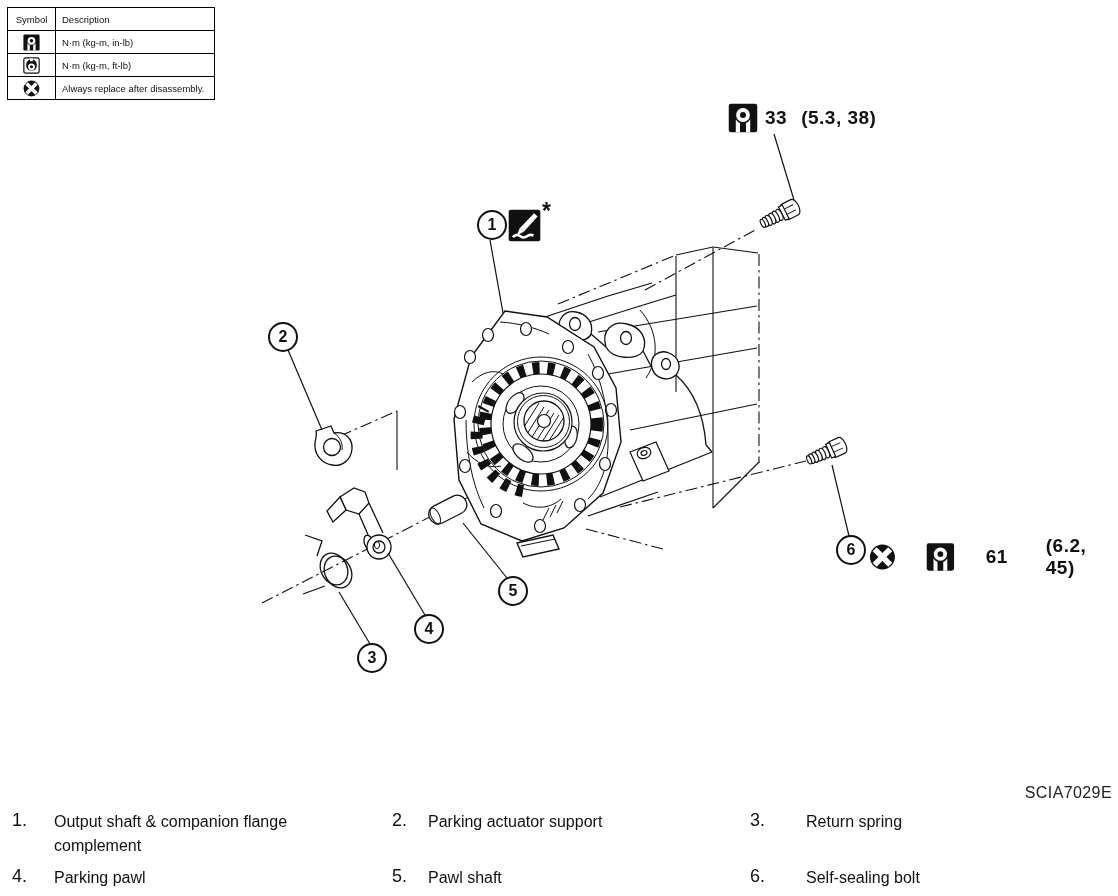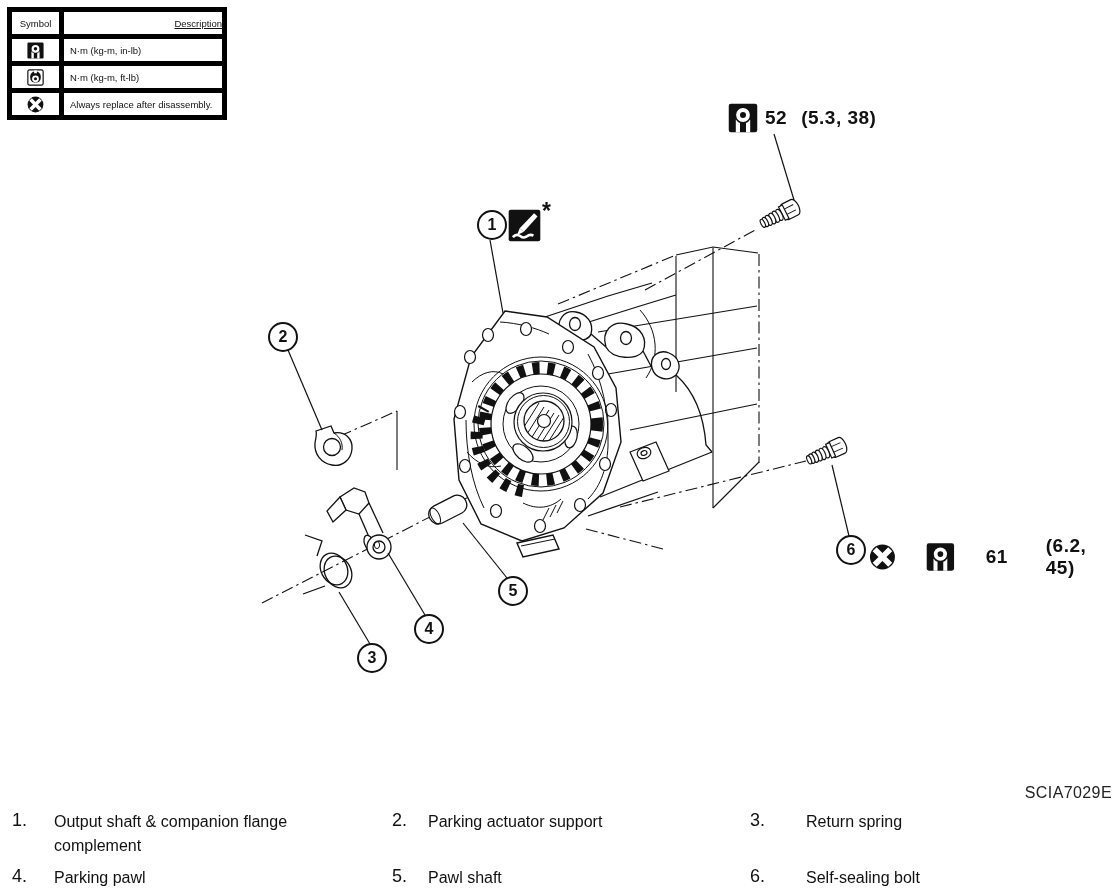--- a/index.html
+++ b/index.html
@@ -7,21 +7,21 @@
     position:relative;width:1118px;height:896px;background:#fff;overflow:hidden;
     font-family:"Liberation Sans", sans-serif;color:#111;
   }
   .art{position:absolute;left:0;top:0;}
   .dd{stroke-dasharray:12 4 2.5 4;}
   
   .legend{
     position:absolute;left:7px;top:7px;border-collapse:collapse;table-layout:fixed;
     font-size:9.5px;color:#111;
   }
-  .legend td,.legend th{border:5px solid #000000;font-weight:normal;}
+  .legend td,.legend th{border:1px solid #000000;font-weight:normal;}
   .legend .sym{width:45px;height:20px;text-align:center;vertical-align:middle;}
   .legend .desc{width:152px;padding:0 0 0 6px;text-align:left;vertical-align:middle;}
   .legend tr{height:21px;}
   .licon{display:inline-block;vertical-align:middle;width:17px;height:17px;}
   
   .co{
     position:absolute;width:30px;height:30px;box-sizing:border-box;
     border:2.3px solid #111;border-radius:50%;background:#fff;
     display:flex;align-items:center;justify-content:center;
     font-size:16px;font-weight:bold;
@@ -198,21 +198,21 @@
       <path d="M507,578 L463,523"></path>
       <path d="M849,536 L832,465"></path>
       <path d="M774,134 L794,200"></path>
     </g>
   </svg>
 
   <table class="legend">
     <tbody>
         <tr>
       <th class="sym">Symbol</th>
-      <th class="desc" style="text-align:right;text-decoration:underline;">Description</th>
+      <th class="desc" style="text-align:left;">Description</th>
     </tr>
     <tr>
       <td class="sym">
         <svg class="licon" viewBox="0 0 20 20">
           <rect x="0.5" y="0.5" width="19" height="19" rx="1.5" fill="#111"></rect>
           <circle cx="10" cy="8" r="4.6" fill="#fff"></circle>
           <circle cx="10" cy="8" r="2" fill="#111"></circle>
           <path d="M5.2,19.5 L5.2,11 A5.5,5.5 0 0 0 8,13.3 L8,19.5 Z" fill="#fff"></path>
           <path d="M14.8,19.5 L14.8,11 A5.5,5.5 0 0 1 12,13.3 L12,19.5 Z" fill="#fff"></path>
         </svg>
@@ -255,21 +255,21 @@
   <span class="asterisk" style="left:542px;top:198px;">*</span>
 
   <div class="torque-row" style="left:728px;top:103px;">
     <svg width="30" height="30" viewBox="0 0 20 20">
       <rect x="0.5" y="0.5" width="19" height="19" rx="1.5" fill="#111"></rect>
       <circle cx="10" cy="8" r="4.6" fill="#fff"></circle>
       <circle cx="10" cy="8" r="2" fill="#111"></circle>
       <path d="M5.2,19.5 L5.2,11 A5.5,5.5 0 0 0 8,13.3 L8,19.5 Z" fill="#fff"></path>
       <path d="M14.8,19.5 L14.8,11 A5.5,5.5 0 0 1 12,13.3 L12,19.5 Z" fill="#fff"></path>
     </svg>
-    <span class="tq-val">52</span>
+    <span class="tq-val">33</span>
     <span class="tq-det">(5.3, 38)</span>
   </div>
 
   <div class="co" style="left:268px;top:322px;">
     <span>2</span>
   </div>
   <div class="co" style="left:357px;top:643px;">
     <span>3</span>
   </div>
   <div class="co" style="left:414px;top:614px;">

